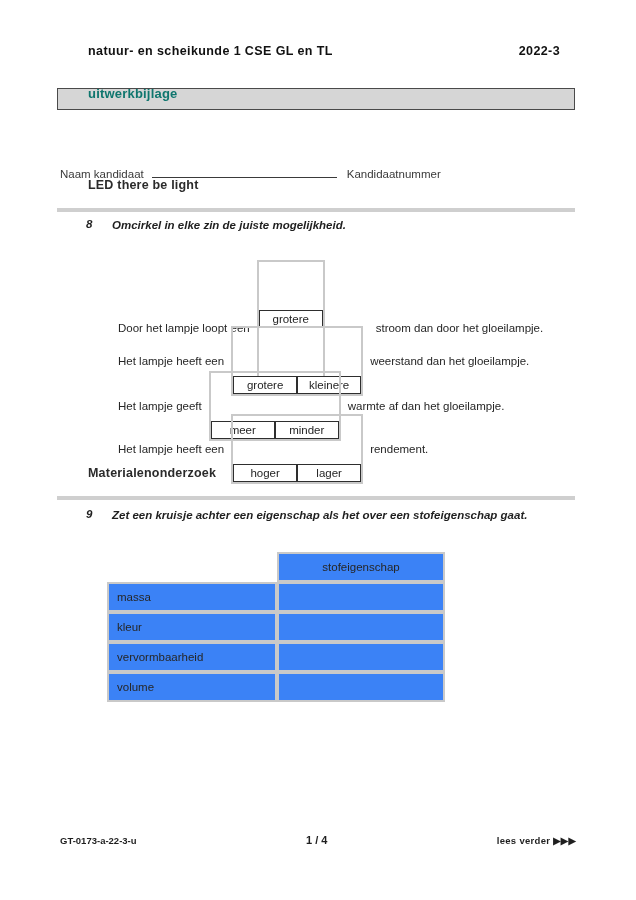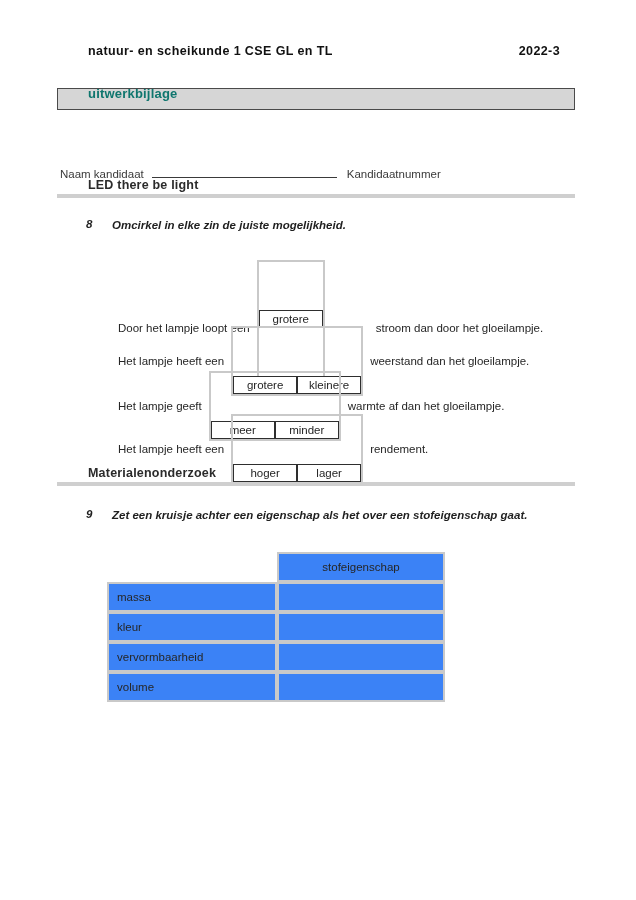--- a/index.html
+++ b/index.html
@@ -65,21 +65,21 @@
 
   
   .section{
     position:absolute;left:57px;width:518px;
   }
   .section-title{
     font-size:12.5px;font-weight:bold;color:#2b2b2b;
     margin-left:31px;
     letter-spacing:.2px;
     filter:blur(.4px);
-    padding-bottom:2px;
+    padding-bottom:16px;
   }
   .section-rule{
     height:4px;background:#cfcfcf;width:518px;
   }
 
   
   .question{
     position:absolute;display:flex;
   }
   .q-num{
@@ -250,14 +250,19 @@
       <td class="col-label">vervormbaarheid</td>
       <td class="col-mark"></td>
     </tr>
     <tr>
       <td class="col-label">volume</td>
       <td class="col-mark"></td>
     </tr>
   </tbody>
     </table>
 
+  <div class="footer">
+    <span>GT-0173-a-22-3-u</span>
+    <span class="pageno">1 / 4</span>
+    <span class="right">lees verder ▶▶▶</span>
+  </div>
 
 </div>
 
 </body></html>

